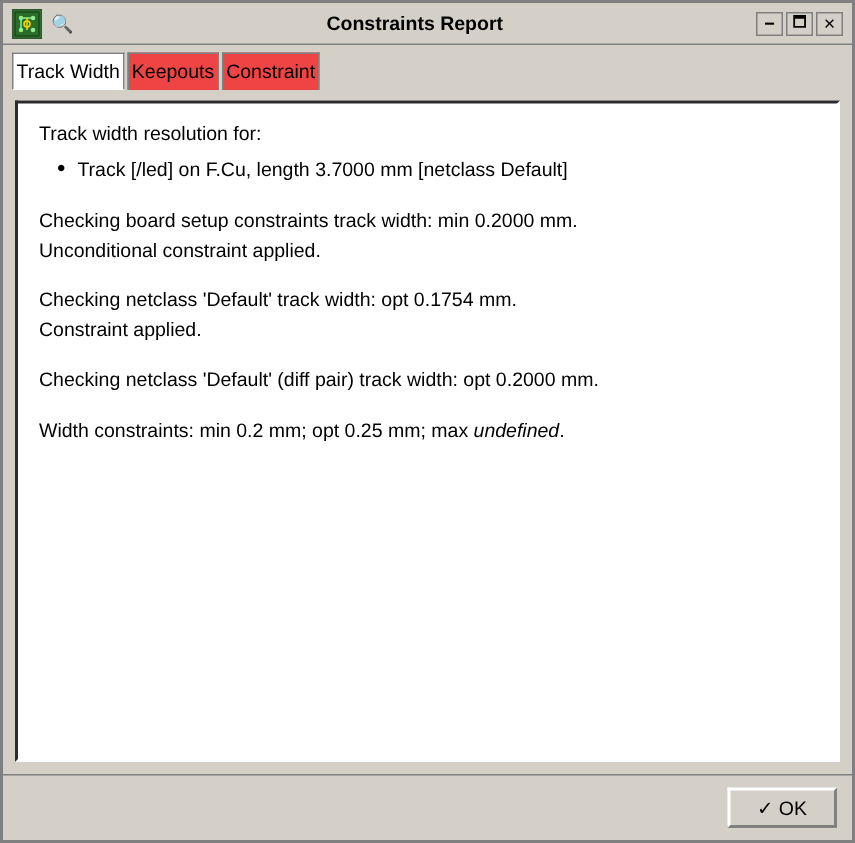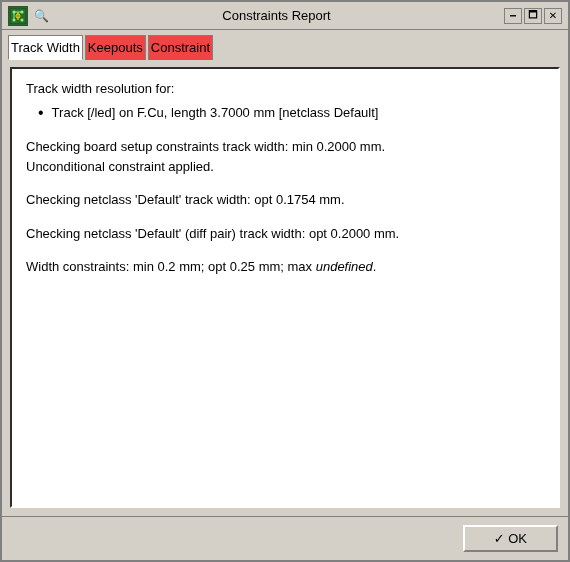--- a/index.html
+++ b/index.html
@@ -63,20 +63,21 @@
     .title-text {
       font-size: 13px;
       color: #000;
       flex: 1;
       text-align: center;
     }
 
     .title-bar-center {
       flex: 1;
       text-align: center;
+      font-weight: bold;
     }
 
     .title-bar-controls {
       display: flex;
       gap: 2px;
       align-items: center;
     }
 
     .title-btn {
       width: 18px;
@@ -161,21 +162,21 @@
 
     .footer {
       display: flex;
       justify-content: flex-end;
       padding: 8px 10px;
       background: #d4d0c8;
       border-top: 1px solid #808080;
     }
 
     .ok-button {
-      padding: 4px 29px;
+      padding: 4px 18px;
       background: #d4d0c8;
       border: 2px solid;
       border-color: #ffffff #808080 #808080 #ffffff;
       cursor: pointer;
       font-size: 13px;
       color: #000;
       display: flex;
       align-items: center;
       gap: 4px;
       min-width: 70px;
@@ -234,20 +235,21 @@
         </div>
       </div>
 
       <div class="report-section">
         <p>Checking board setup constraints track width: min 0.2000 mm.</p>
         <p>Unconditional constraint applied.</p>
       </div>
 
       <div class="report-section">
         <p>Checking netclass 'Default' track width: opt 0.1754 mm.</p>
+        <p>Constraint applied.</p>
       </div>
 
       <div class="report-section">
         <p>Checking netclass 'Default' (diff pair) track width: opt 0.2000 mm.</p>
       </div>
 
       <div class="report-section">
         <p>
           <span>Width constraints: min 0.2 mm; opt 0.25 mm; max </span><em>undefined</em><span>.</span>
         </p>

